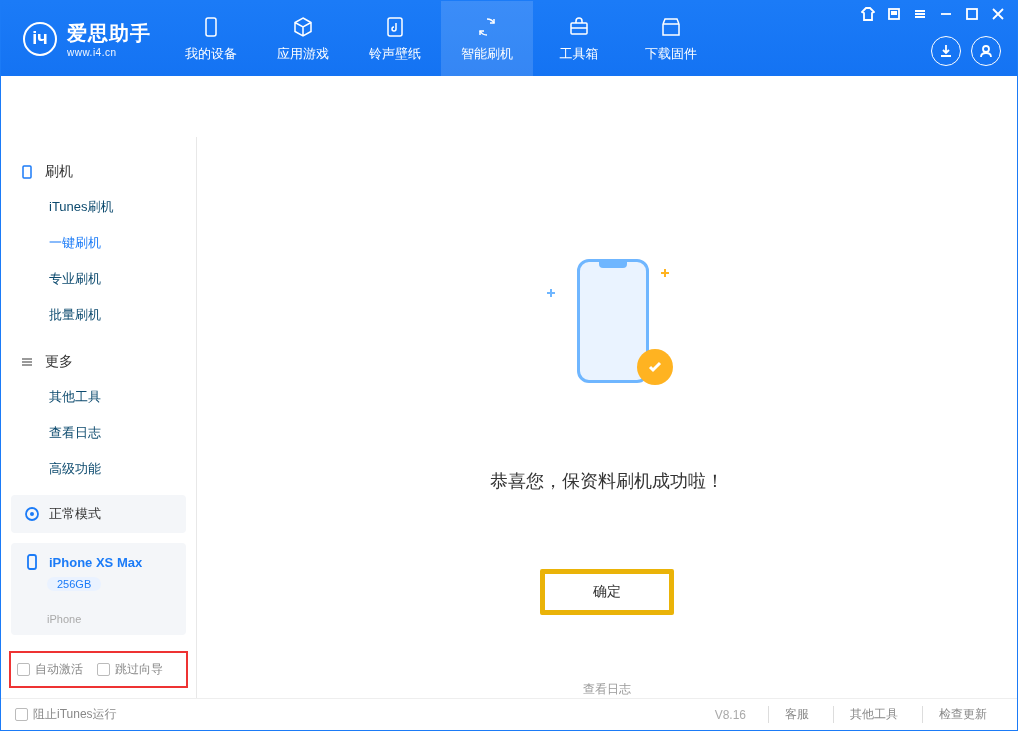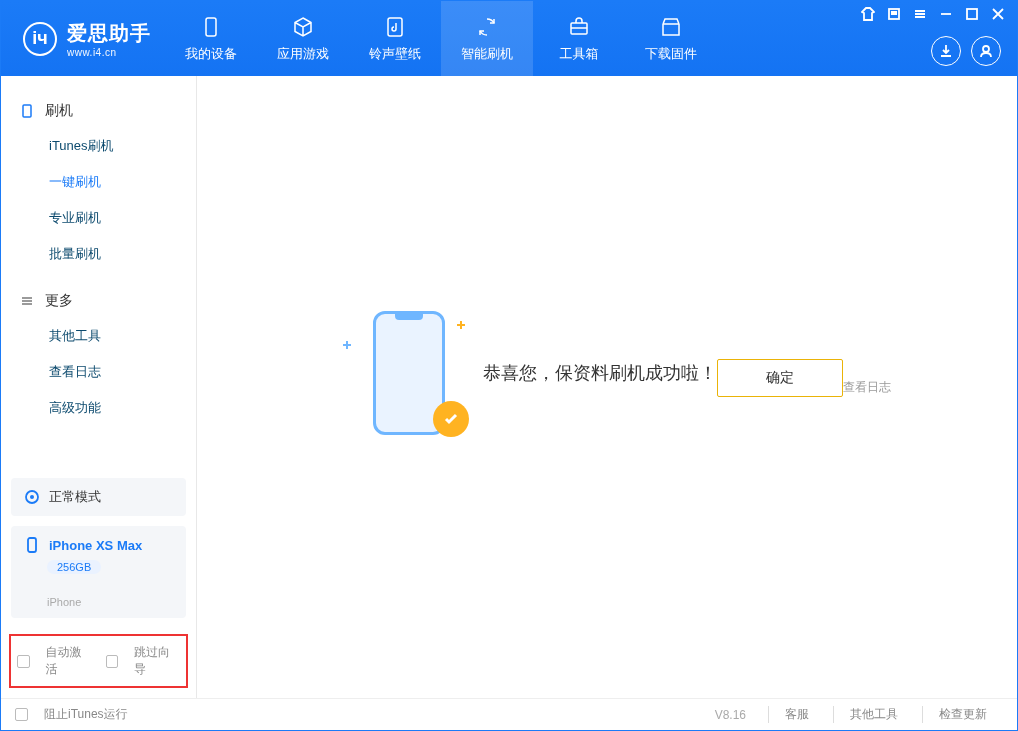--- a/index.html
+++ b/index.html
@@ -22,21 +22,21 @@
 
 .header-right { position: absolute; right: 12px; top: 0; height: 100%; display: flex; flex-direction: column; justify-content: space-between; align-items: flex-end; }
 .window-controls { display: flex; gap: 12px; padding-top: 6px; }
 .wc-btn { width: 14px; height: 14px; display: flex; align-items: center; justify-content: center; cursor: pointer; }
 .wc-btn svg { width: 14px; height: 14px; stroke: #fff; fill: none; stroke-width: 1.8; }
 .header-actions { display: flex; gap: 10px; padding-bottom: 10px; padding-right: 4px; }
 .ha-btn { width: 30px; height: 30px; border: 1.5px solid #fff; border-radius: 50%; display: flex; align-items: center; justify-content: center; cursor: pointer; }
 .ha-btn svg { width: 16px; height: 16px; stroke: #fff; fill: none; stroke-width: 1.8; }
 
 
-.body { flex: 1; display: flex; min-height: 0; }
+.body { flex: 1; display: flex; min-height: 0; align-items: flex-end; }
 
 
 .sidebar { width: 196px; border-right: 1px solid #e8e8e8; display: flex; flex-direction: column; }
 .sidebar-scroll { flex: 1; overflow: auto; padding-top: 18px; }
 .side-section-title { display: flex; align-items: center; gap: 10px; padding: 8px 18px; font-size: 14px; color: #333; }
 .side-section-title .sec-icon { width: 16px; height: 16px; display: flex; align-items: center; justify-content: center; }
 .side-section-title .sec-icon svg { width: 14px; height: 14px; stroke: #7a7a7a; fill: none; stroke-width: 1.5; }
 .side-section-title.flash .sec-icon svg { stroke: #1b7bf7; }
 .side-item { padding: 9px 18px 9px 48px; font-size: 13px; color: #0c4a6e; cursor: pointer; }
 .side-item.active { color: #1b7bf7; }
@@ -45,40 +45,40 @@
 .device-card { background: #f4f6f9; border-radius: 4px; padding: 10px 12px; margin-bottom: 10px; cursor: pointer; }
 .device-card .dc-row { display: flex; align-items: center; gap: 8px; }
 .dc-icon { width: 18px; height: 18px; display: flex; align-items: center; justify-content: center; }
 .dc-icon svg { width: 16px; height: 16px; stroke: #1b7bf7; fill: none; stroke-width: 1.8; }
 .dc-title { font-size: 13px; color: #333; font-weight: 500; }
 .dc-title.blue { color: #1b7bf7; font-weight: 600; }
 .dc-badge { display: inline-block; background: #eaf2ff; color: #1b7bf7; border-radius: 10px; padding: 1px 10px; font-size: 11px; margin-top: 6px; margin-left: 24px; }
 .dc-sub { font-size: 11px; color: #aaa; margin-left: 24px; margin-top: 21px; }
 
 .checkbox-row { border: 2px solid #e33; margin: 6px 8px 10px; padding: 8px 6px; display: flex; gap: 14px; align-items: center; }
-.cb { display: flex; align-items: center; gap: 16px; font-size: 12px; color: #888; cursor: pointer; }
+.cb { display: flex; align-items: center; gap: 5px; font-size: 12px; color: #888; cursor: pointer; }
 .cb-box { width: 13px; height: 13px; border: 1px solid #bbb; border-radius: 2px; }
 
 
-.main { flex: 1; display: flex; align-items: center; justify-content: center; position: relative; }
+.main { flex: 1; display: flex; flex-direction: column; align-items: center; justify-content: center; position: relative; gap: 48px; }
 .success-illus { width: 160px; height: 150px; position: relative; margin-bottom: 22px; }
 .phone-outline { position: absolute; left: 50px; top: 10px; width: 72px; height: 124px; border: 3px solid #6fb6ff; border-radius: 12px; background: #eaf3ff; }
 .phone-notch { position: absolute; top: 0; left: 50%; transform: translateX(-50%); width: 28px; height: 6px; background: #6fb6ff; border-radius: 0 0 4px 4px; }
 .badge-circle { position: absolute; right: 14px; bottom: 14px; width: 36px; height: 36px; background: #ffb321; border-radius: 50%; display: flex; align-items: center; justify-content: center; }
 .badge-circle svg { width: 18px; height: 18px; stroke: #fff; fill: none; stroke-width: 3; }
 .sparkle { position: absolute; width: 8px; height: 8px; }
 .sparkle::before, .sparkle::after { content: ""; position: absolute; background: #ffb321; }
 .sparkle::before { left: 3px; top: 0; width: 2px; height: 8px; }
 .sparkle::after { top: 3px; left: 0; width: 8px; height: 2px; }
 .sparkle.s1 { left: 20px; top: 40px; }
 .sparkle.s2 { right: 18px; top: 20px; }
 .sparkle.blue::before, .sparkle.blue::after { background: #6fb6ff; }
 
 .success-text { font-size: 18px; color: #333; margin-bottom: 28px; }
-.ok-btn { border: 1px solid #eab308; background: #fff; padding: 9px 48px; font-size: 14px; color: #333; cursor: pointer; border-radius: 2px; margin-bottom: 18px; }
+.ok-btn { border: 5px solid #eab308; background: #fff; padding: 9px 48px; font-size: 14px; color: #333; cursor: pointer; border-radius: 2px; margin-bottom: 18px; }
 .log-link { font-size: 12px; color: #999; cursor: pointer; }
 
 
 .footer { height: 32px; border-top: 1px solid #eee; display: flex; align-items: center; padding: 0 14px; font-size: 12px; color: #888; }
 .footer .cb { color: #888; }
 .footer-right { margin-left: auto; display: flex; align-items: center; gap: 8px; }
 .footer-ver { color: #aaa; margin-right: 14px; }
 .footer-link { color: #888; padding: 0 16px; cursor: pointer; border-left: 1px solid #ddd; }
 .footer-link:first-of-type { border-left: 1px solid #ddd; }
 </style>

